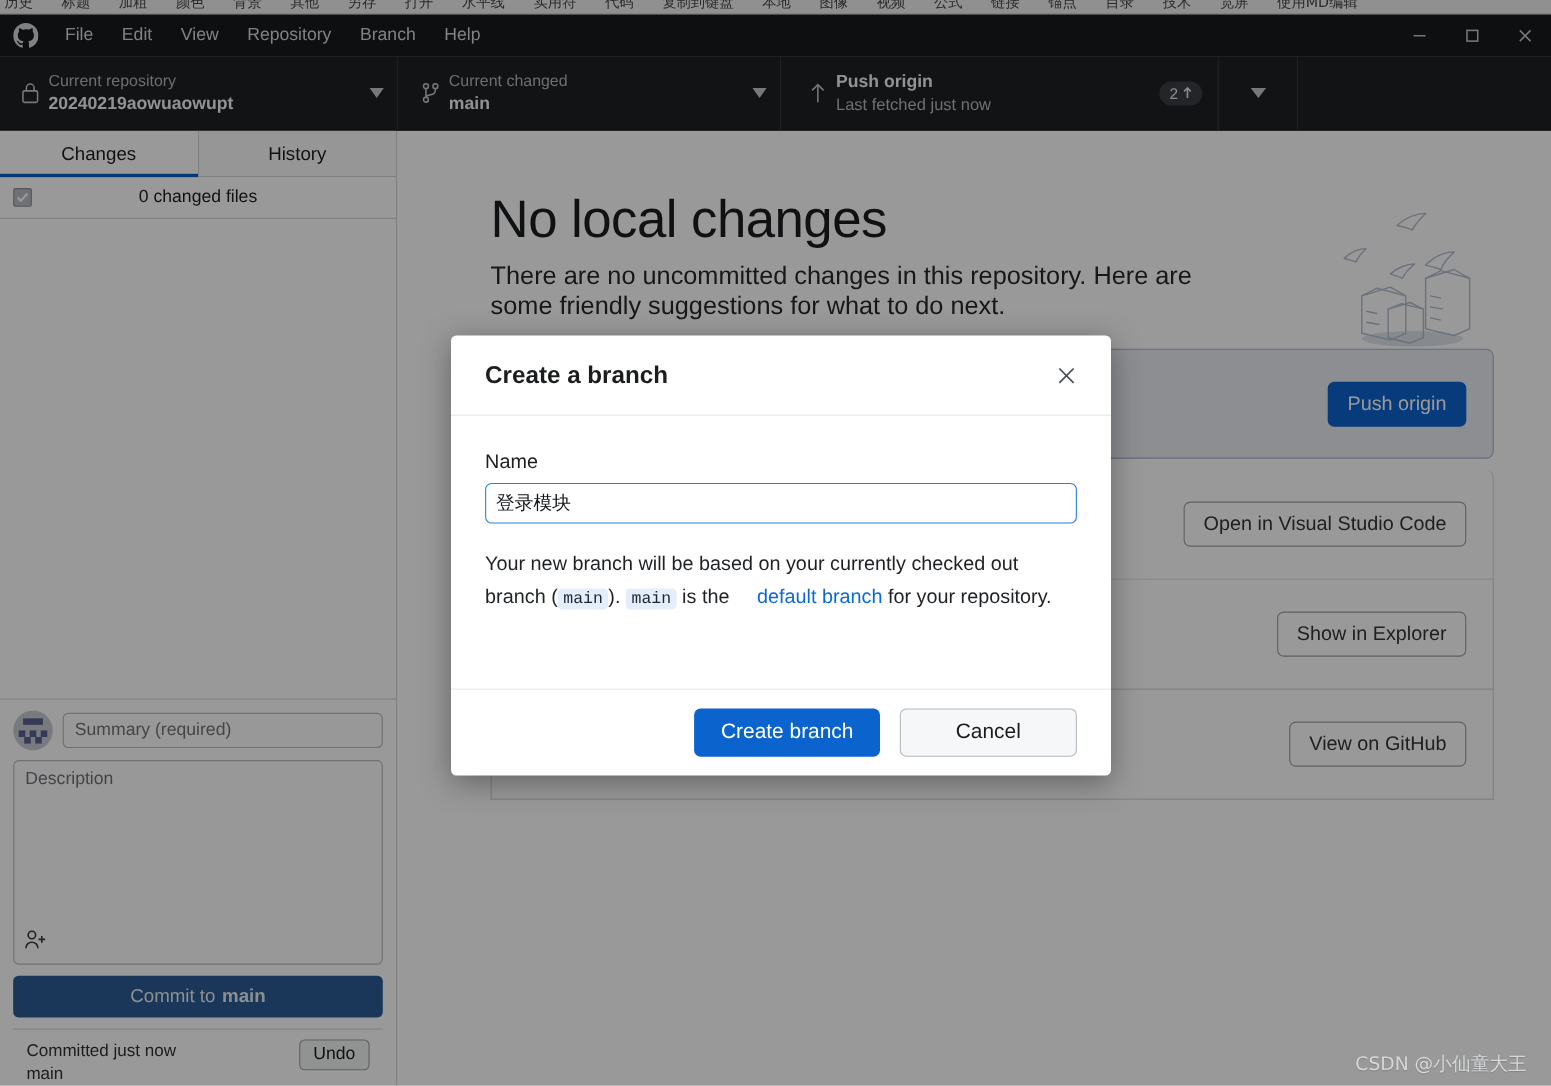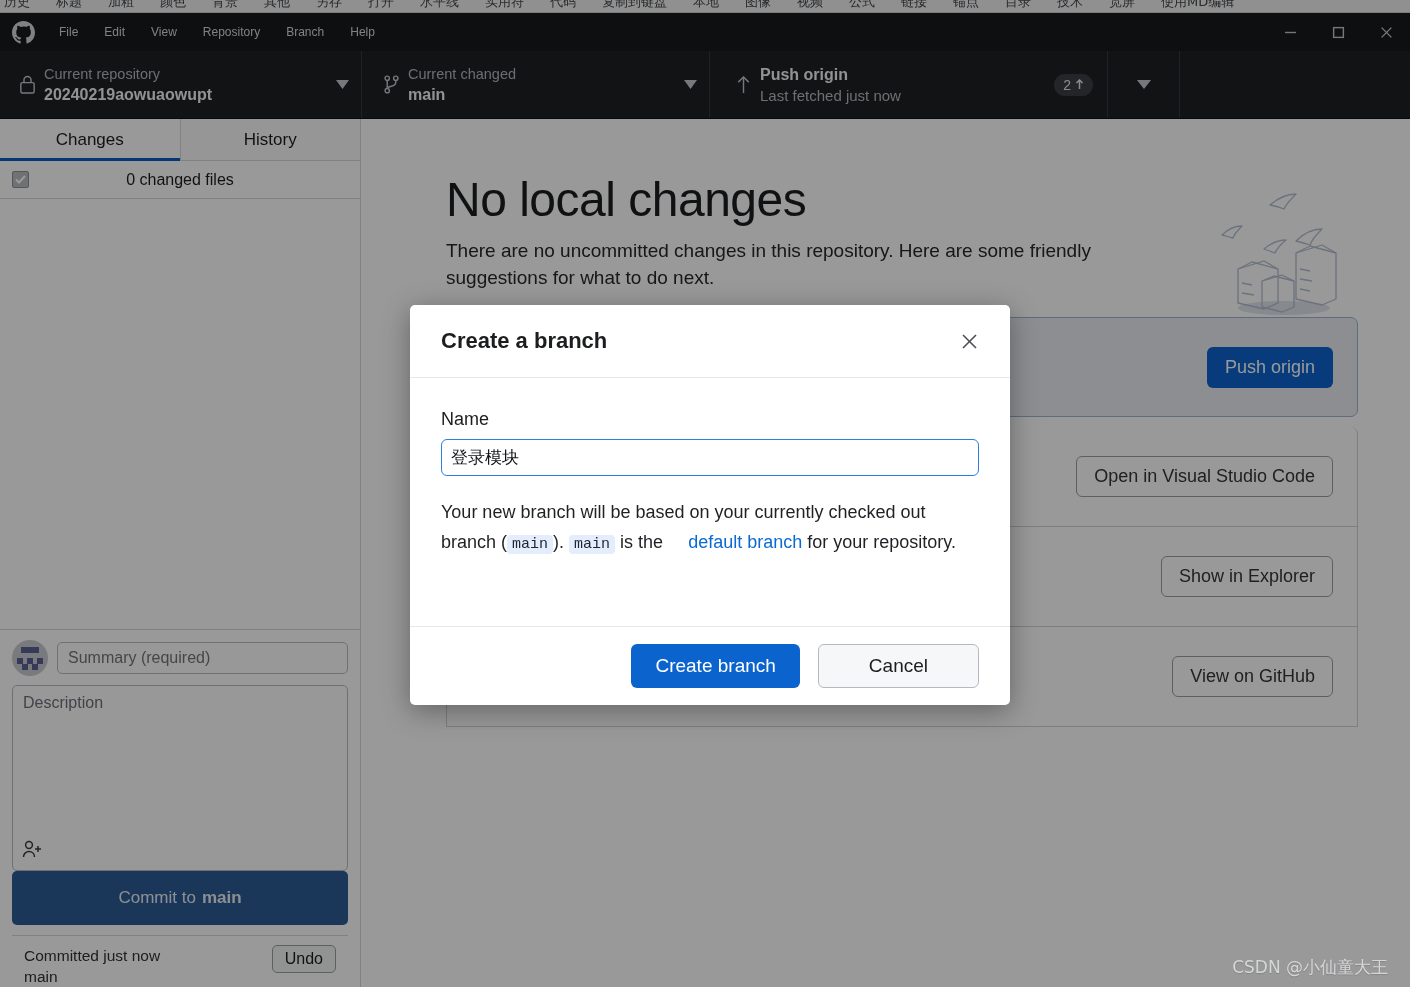--- a/index.html
+++ b/index.html
@@ -30,21 +30,21 @@
   }
 
   
   #titlebar {
     position:absolute; left:0; top:0; width:1410px; height:38px;
     background:#17191c; display:flex; align-items:center;
   }
   #gh-logo { width:46px; display:flex; align-items:center; justify-content:center; }
   #gh-logo svg { width:23px; height:23px; fill:#d8d8d8; }
   .menu-item {
-    color:#d8d8d8; font-size:12px; padding:0 13px; line-height:38px; height:38px;
+    color:#d8d8d8; font-size:16px; padding:0 13px; line-height:38px; height:38px;
     cursor:default; white-space:nowrap;
   }
   #win-controls { margin-left:auto; display:flex; height:38px; }
   .win-btn {
     width:48px; height:38px; display:flex; align-items:center; justify-content:center;
     color:#cfcfcf;
   }
   .win-btn svg { width:13px; height:13px; stroke:#c9c9c9; stroke-width:1.3; fill:none; }
 
   
@@ -133,42 +133,42 @@
     font-size:16px; color:#6c7077; padding:0 10px; font-family:"Liberation Sans", sans-serif;
   }
   #desc-wrap {
     margin-top:9px; height:186px; border:1px solid #b8bcc1; border-radius:5px; background:#fdfdfd;
     position:relative; padding:8px 10px;
   }
   #desc-placeholder { font-size:16px; color:#6c7077; }
   #coauthor-icon { position:absolute; left:8px; bottom:6px; }
   #coauthor-icon svg { width:22px; height:22px; stroke:#3a3d42; stroke-width:1.5; fill:none; }
   #commit-btn {
-    height:54px; width:100%; border-radius:5px; background:#2c5c97;
+    margin-top:10px; height:38px; width:100%; border-radius:5px; background:#2c5c97;
     color:#e9edf3; font-size:17px; display:flex; align-items:center; justify-content:center;
     gap:6px; border:none;
   }
   #commit-btn b { font-weight:bold; }
   #undo-row {
     margin-top:10px; border-top:1px solid #d6d8da; padding:9px 12px 0 12px;
     display:flex; align-items:flex-start; justify-content:space-between;
   }
   #undo-text { font-size:15.5px; color:#2f3236; line-height:21px; }
   #undo-btn {
     border:1px solid #9aa0a6; border-radius:5px; background:#f2f3f4; font-size:16px;
     color:#1c1d1f; padding:4px 12px; font-family:"Liberation Sans", sans-serif;
   }
 
   
   #main {
     position:absolute; left:362px; top:0; width:1048px; height:868px;
     background:#ffffff; padding:52px 52px 12px 84px; overflow:hidden;
   }
   #main-title { font-size:48px; color:#1c1d1f; font-weight:300; line-height:58px; letter-spacing:-0.5px; }
-  #main-sub { font-size:19px; color:#26282b; line-height:27px; margin-top:8px; max-width:680px; }
+  #main-sub { font-size:23px; color:#26282b; line-height:27px; margin-top:8px; max-width:680px; }
   #illustration { position:absolute; right:48px; top:72px; width:150px; height:130px; opacity:.45; }
 
   #cards { margin-top:26px; }
   .card {
     border:1px solid #cfd3d7; border-radius:7px; padding:20px 24px; position:relative;
     min-height:100px; display:flex; align-items:center;
   }
   .card + .card { border-top:none; border-radius:0; }
   .card.first { border-radius:7px 7px 0 0; }
   .card.highlight {

